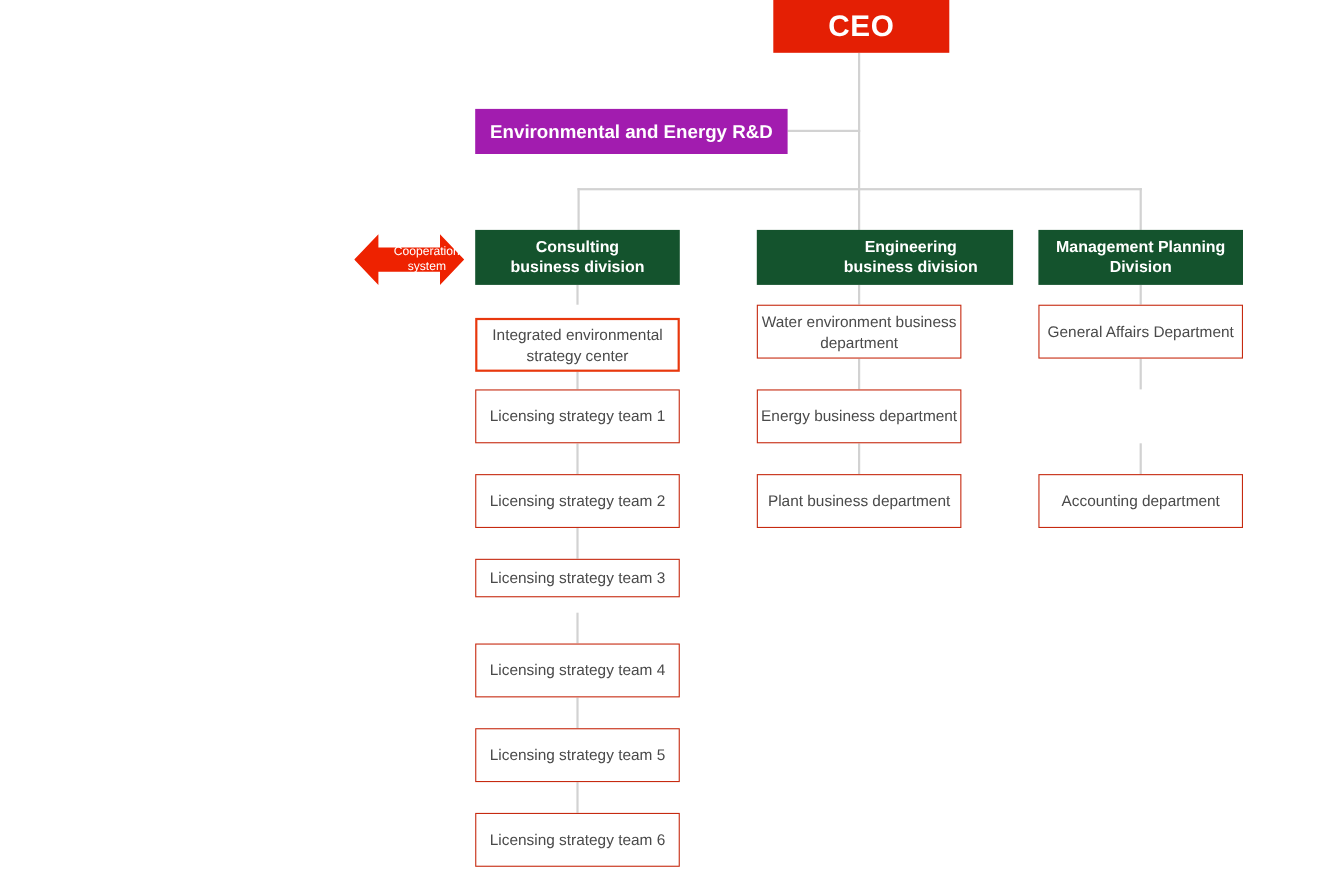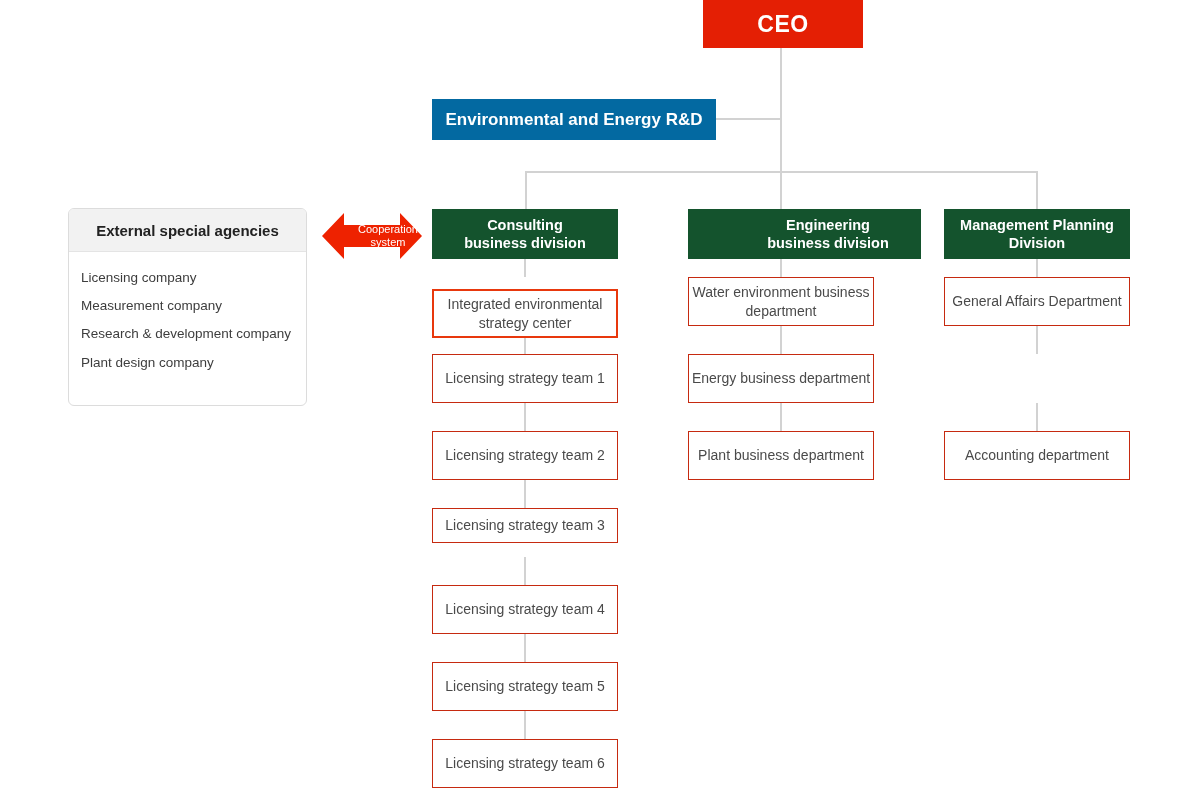--- a/index.html
+++ b/index.html
@@ -14,25 +14,25 @@
   
   .line{position:absolute;background:#d2d2d2;}
   .vline{width:2px;}
   .hline{height:2px;}
 
   
   .ceo-box{
     position:absolute;left:703px;top:0px;width:160px;height:48px;
     background:#e41f04;color:#ffffff;
     display:flex;align-items:center;justify-content:center;
-    font-size:23px;font-weight:bold;letter-spacing:.5px;
+    font-size:27px;font-weight:bold;letter-spacing:.5px;
   }
   .rnd-box{
     position:absolute;left:432px;top:99px;width:284px;height:41px;
-    background:#0369a1;color:#ffffff;
+    background:#a21caf;color:#ffffff;
     display:flex;align-items:center;justify-content:center;
     font-size:17px;font-weight:bold;
   }
 
   
   .div-head{
     position:absolute;height:50px;
     background:#14532d;color:#ffffff;
     display:flex;align-items:center;justify-content:center;
     text-align:center;font-size:14.5px;font-weight:bold;line-height:1.25;
@@ -110,29 +110,20 @@
   <div class="line vline" style="left:780px;top:326px;height:28px;"></div>
   <div class="line vline" style="left:780px;top:403px;height:28px;"></div>
 
   <div class="line vline" style="left:1036px;top:259px;height:18px;"></div>
   <div class="line vline" style="left:1036px;top:326px;height:28px;"></div>
   <div class="line vline" style="left:1036px;top:403px;height:28px;"></div>
 
   <div class="ceo-box">CEO</div>
   <div class="rnd-box">Environmental and Energy R&amp;D</div>
 
-  <div class="ext-panel">
-    <div class="ext-head">External special agencies</div>
-    <div class="ext-list">
-      <div class="ext-item">Licensing company</div>
-      <div class="ext-item">Measurement company</div>
-      <div class="ext-item">Research &amp; development company</div>
-      <div class="ext-item">Plant design company</div>
-    </div>
-  </div>
 
   <div class="coop">
     <svg width="100" height="50" viewBox="0 0 100 50">
       <polygon points="0,25 22,2 22,14 78,14 78,2 100,25 78,48 78,36 22,36 22,48" fill="#ee2200"></polygon>
     </svg>
     <div class="coop-label">
       <span>Cooperation</span>
       <span>system</span>
     </div>
   </div>

